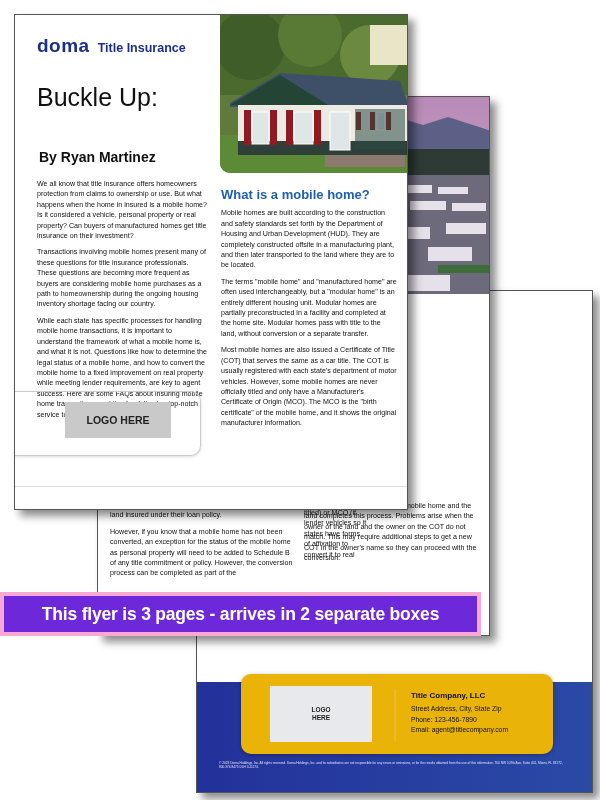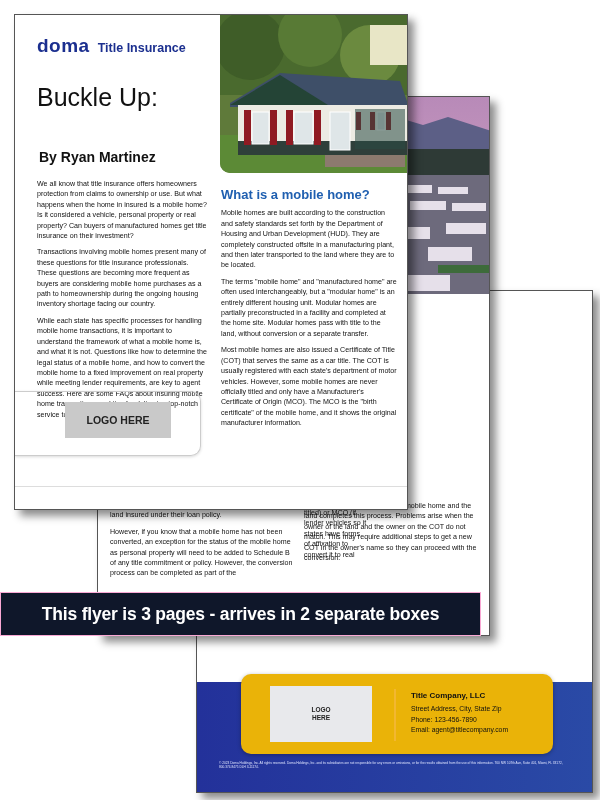--- a/index.html
+++ b/index.html
@@ -46,21 +46,21 @@
   .ital { font-style: italic; }
   .p3-band { position: absolute; left: 0; right: 0; bottom: 0; height: 110px; background: linear-gradient(90deg, #23319a, #2a4aa6); }
   .contact-card { position: absolute; left: 44px; top: 383px; width: 312px; height: 80px; background: #eab308; border-radius: 10px; box-shadow: 0 1px 4px rgba(0,0,0,0.3); }
   .c-logo { position: absolute; left: 29px; top: 12px; width: 102px; height: 56px; background: #e8e9ec; display: flex; align-items: center; justify-content: center; text-align: center; font-size: 6.5px; font-weight: bold; line-height: 8px; color: #222; }
   .c-bar { position: absolute; left: 153px; top: 15px; width: 2px; height: 52px; background: #f2b731; }
   .c-info { position: absolute; left: 170px; top: 17px; font-size: 6.8px; line-height: 10.3px; }
   .c-name { font-size: 8px; font-weight: bold; margin-bottom: 3px; }
   .legal { position: absolute; left: 22px; bottom: 22px; width: 355px; font-size: 3.2px; line-height: 4.6px; color: #dfe4ff; }
 
   
-  .banner { position: absolute; left: 0; top: 592px; width: 481px; height: 44px; background: #0f172a; border: 1px solid #f9a8d4; display: flex; align-items: center; justify-content: center; }
+  .banner { position: absolute; left: 0; top: 592px; width: 481px; height: 44px; background: #6d28d9; border: 4px solid #f9a8d4; display: flex; align-items: center; justify-content: center; }
   .banner span { color: #fff; font-size: 17.5px; font-weight: bold; font-family: "Liberation Sans", sans-serif; letter-spacing: -0.2px; }
 </style>
 </head>
 <body>
 
 <div class="page p3">
   <div class="p3-logo">
     <span class="d">doma</span>
     <span class="s">Title Insurance</span>
   </div>

